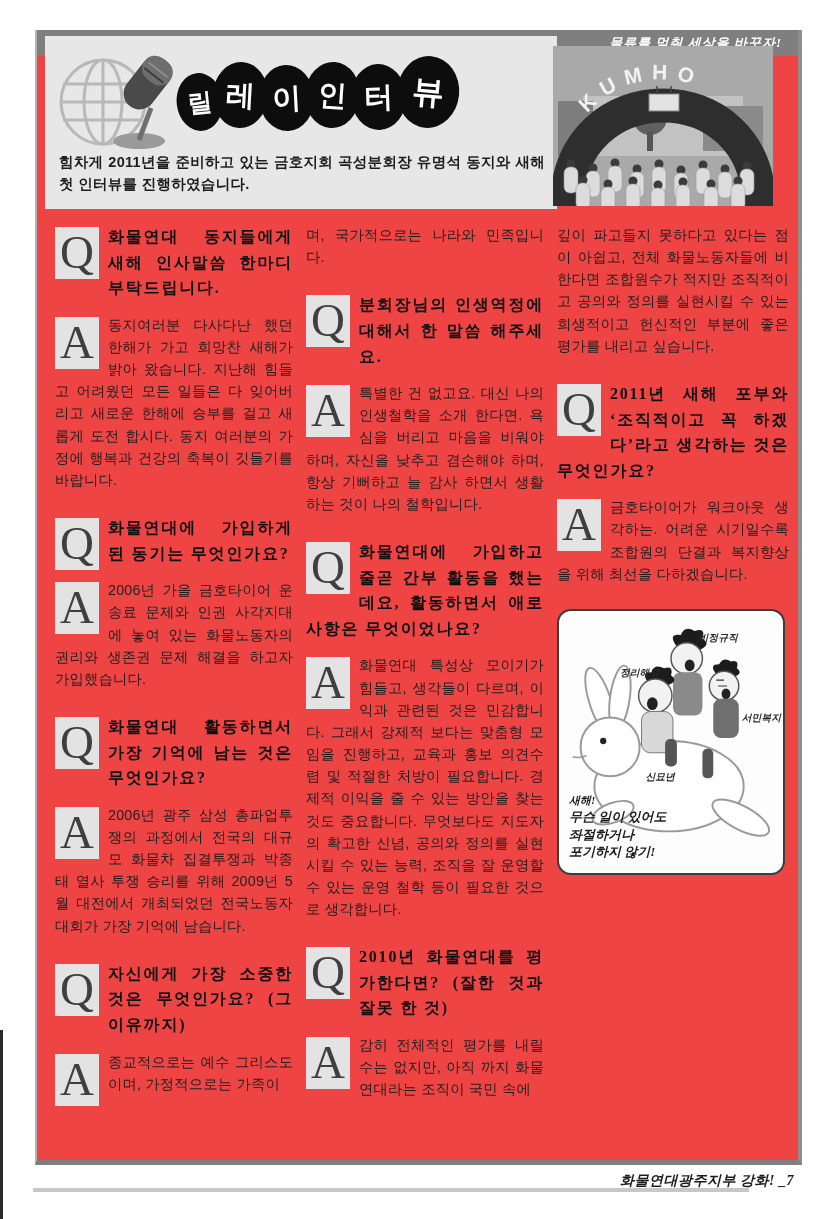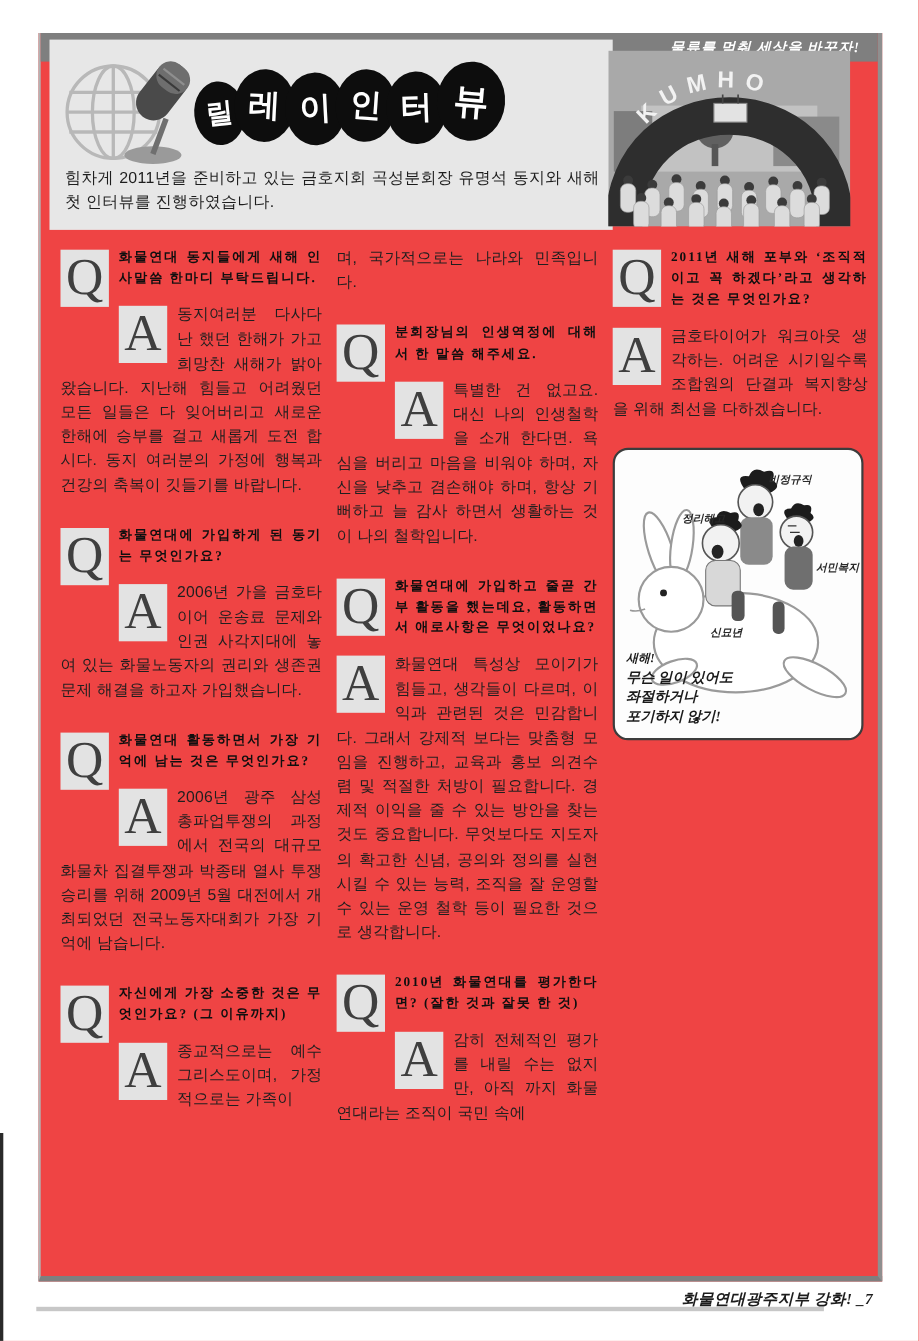--- a/index.html
+++ b/index.html
@@ -36,42 +36,42 @@
     font-family:"Liberation Sans",sans-serif;
   }
   .bubble:nth-child(1){width:46px;height:58px;line-height:58px;font-size:25px;transform:rotate(-6deg) translateY(6px);}
   .bubble:nth-child(2){transform:rotate(3deg);}
   .bubble:nth-child(3){transform:rotate(-3deg) translateY(3px);}
   .bubble:nth-child(4){transform:rotate(4deg);}
   .bubble:nth-child(5){transform:rotate(-2deg) translateY(2px);}
   .bubble:nth-child(6){width:62px;height:72px;line-height:72px;font-size:32px;transform:rotate(5deg) translateY(-2px);}
   .header-intro{
     position:absolute;left:14px;top:116px;width:486px;
-    font-size:14.5px;line-height:1.5;color:#1d1d1d;text-align:justify;letter-spacing:0.3px;
+    font-size:14.5px;line-height:1.5;color:#1d1d1d;text-align:justify;letter-spacing:0.3px;font-weight:bold;
   }
   .photo{position:absolute;left:516px;top:16px;width:220px;height:160px;}
 
   
   .columns{
     position:absolute;left:18px;top:194px;width:736px;height:912px;
     display:flex;gap:13px;
   }
   .col{width:238px;flex:0 0 auto;}
   .col:last-child{width:232px;}
 
   .qa{margin-bottom:24px;}
   .q-row{margin-bottom:13px;overflow:visible;}
   .a-row{overflow:visible;}
   .drop{
     float:left;width:44px;height:52px;background:#e3e3e3;color:#3f3f3f;
     font-family:"Liberation Serif",serif;font-size:47px;line-height:50px;
     text-align:center;margin:3px 9px 2px 0;font-weight:normal;
   }
   .q-text{
-    font-family:"Liberation Serif",serif;font-weight:bold;font-size:12px;
+    font-family:"Liberation Serif",serif;font-weight:bold;font-size:16px;
     line-height:1.6;letter-spacing:1.8px;color:#0f0f0f;text-align:justify;display:block;
   }
   .a-text{
     font-size:14.3px;line-height:1.55;letter-spacing:0.2px;color:#1f1f1f;
     text-align:justify;display:block;
   }
   .cont{margin-bottom:24px;}
 
   
   .cartoon-box{
@@ -252,20 +252,21 @@
           <span class="q-text">2010년 화물연대를 평가한다면? (잘한 것과 잘못 한 것)</span>
         </div>
         <div class="a-row">
           <span class="drop">A</span>
           <span class="a-text">감히 전체적인 평가를 내릴 수는 없지만, 아직 까지 화물연대라는 조직이 국민 속에</span>
         </div>
       </div>
     </div>
 
     <div class="col">
+      <div class="cont a-text">깊이 파고들지 못하다고 있다는 점이 아쉽고, 전체 화물노동자들에 비한다면 조합원수가 적지만 조직적이고 공의와 정의를 실현시킬 수 있는 희생적이고 헌신적인 부분에 좋은 평가를 내리고 싶습니다.</div>
 
       <div class="qa">
         <div class="q-row">
           <span class="drop">Q</span>
           <span class="q-text">2011년 새해 포부와 ‘조직적이고 꼭 하겠다’라고 생각하는 것은 무엇인가요?</span>
         </div>
         <div class="a-row">
           <span class="drop">A</span>
           <span class="a-text">금호타이어가 워크아웃 생각하는. 어려운 시기일수록 조합원의 단결과 복지향상을 위해 최선을 다하겠습니다.</span>
         </div>

